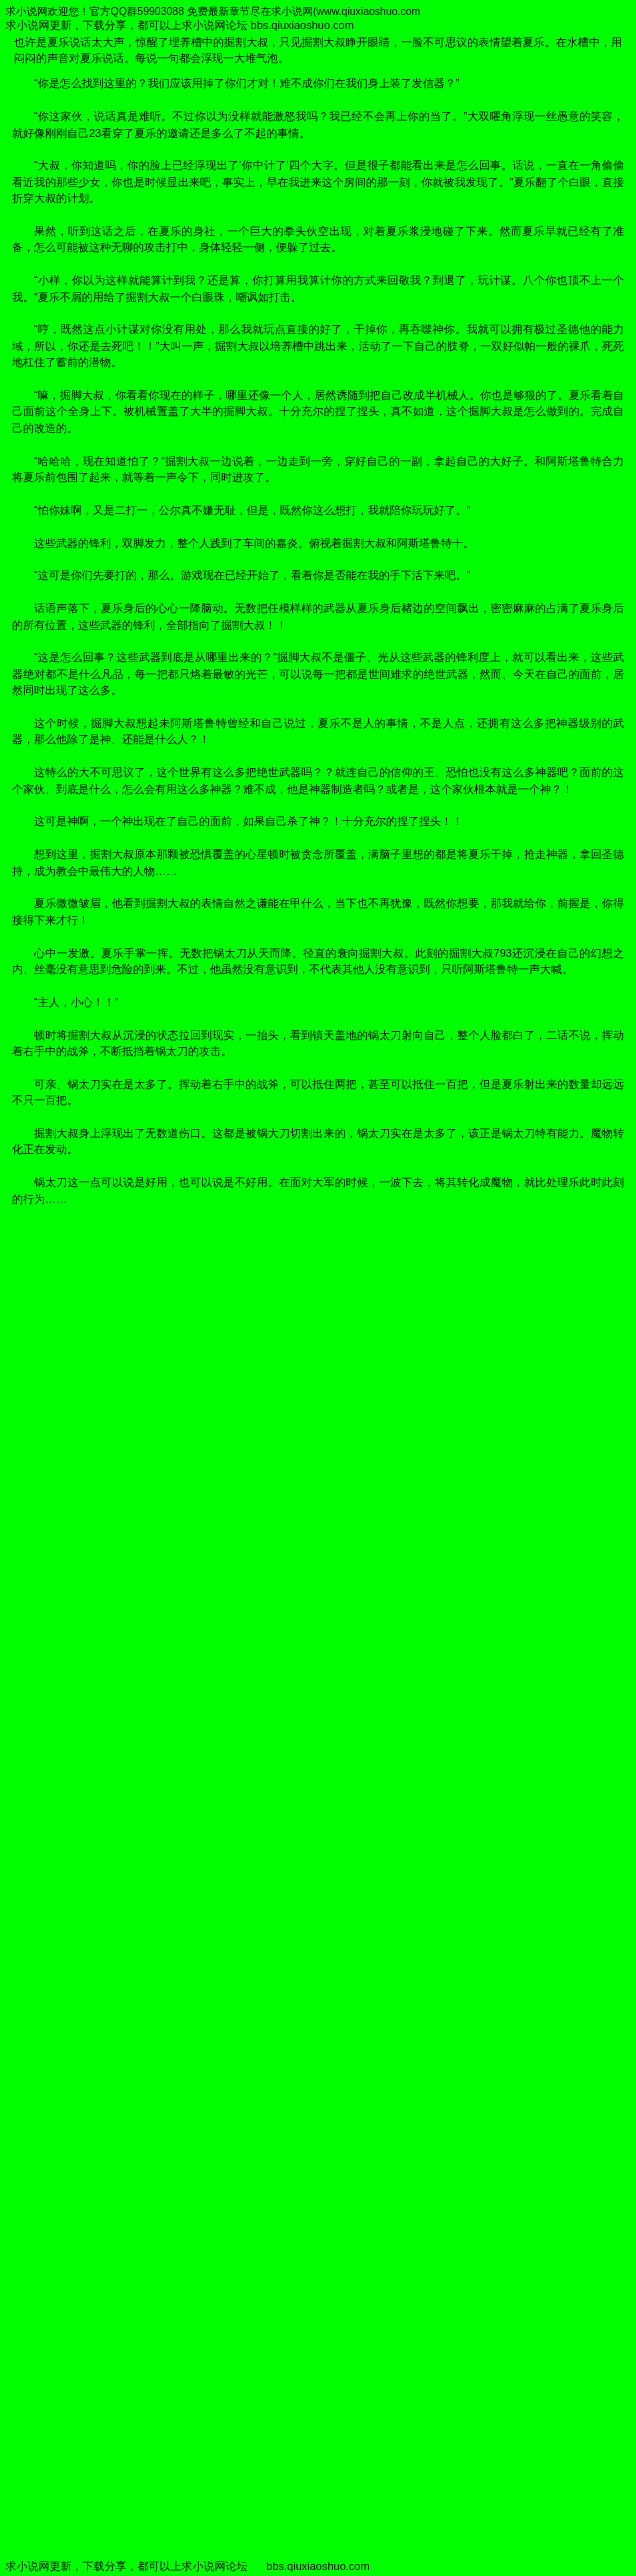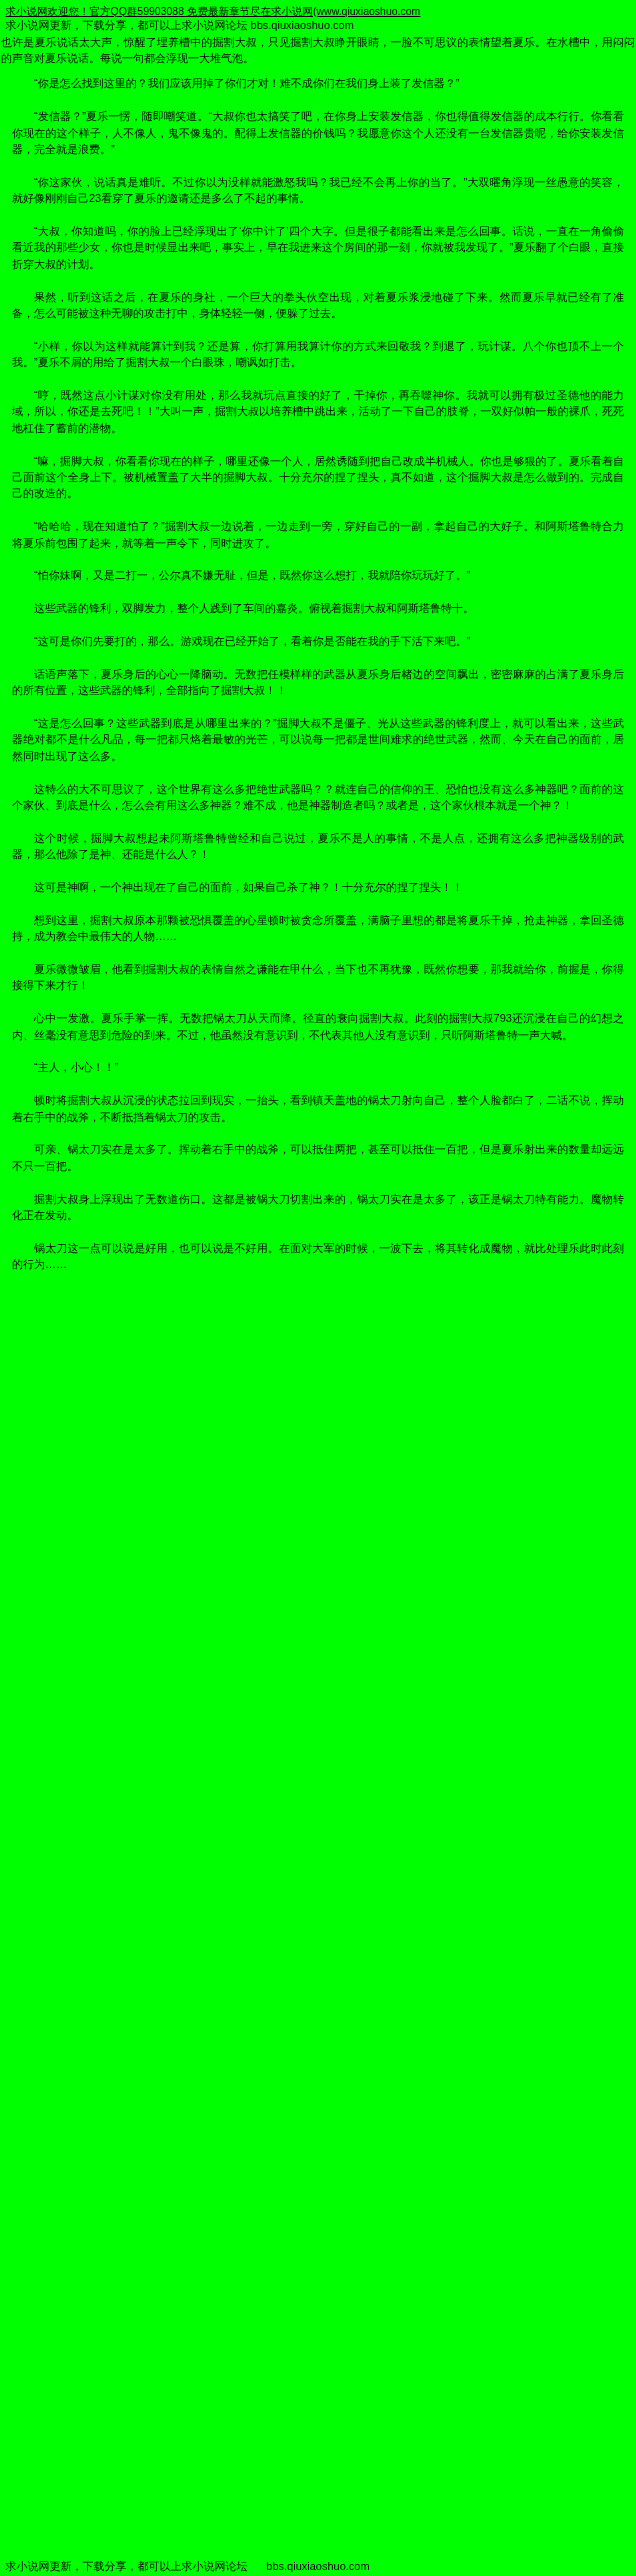--- a/index.html
+++ b/index.html
@@ -20,33 +20,32 @@
     padding: 0;
     position: relative;
   }
   .top-banner {
     font-size: 10.5px;
     line-height: 14.5px;
     padding: 3.6px 5.5px 0 5.5px;
     color: #000;
     white-space: nowrap;
     overflow: hidden;
-    text-decoration: underline;
   }
   .head-line {
     font-size: 11px;
     line-height: 15.5px;
     padding: 0 5.5px;
     white-space: nowrap;
     overflow: hidden;
   }
   .intro {
     font-size: 11px;
     line-height: 16.4px;
-    padding: 0 1px;
+    padding: 0 14px;
     text-align: justify;
   }
   .body-text {
     padding: 0 12px;
   }
   p.para {
     font-size: 11px;
     line-height: 16.4px;
     margin: 0 0 16.4px 0;
     text-align: justify;
@@ -77,35 +76,34 @@
   <div class="top-banner">求小说网欢迎您！官方QQ群59903088 免费最新章节尽在求小说网(www.qiuxiaoshuo.com</div>
 
   <div class="head-line">求小说网更新，下载分享，都可以上求小说网论坛  bbs.qiuxiaoshuo.com</div>
 
   <div class="intro">也许是夏乐说话太大声，惊醒了埋养槽中的掘割大叔，只见掘割大叔睁开眼睛，一脸不可思议的表情望着夏乐。在水槽中，用闷闷的声音对夏乐说话。每说一句都会浮现一大堆气泡。</div>
 
   <div class="spacer-md"></div>
 
   <div class="body-text">
     <p class="para">“你是怎么找到这里的？我们应该用掉了你们才对！难不成你们在我们身上装了发信器？”</p>
-    <p class="para">“发信器？”夏乐一愣，随即嘲笑道。“大叔你也太搞笑了吧，在你身上安装发信器，你也得值得发信器的成本行行。你看看你现在的这个样子，人不像人，鬼不像鬼的。配得上发信器的价钱吗？我愿意你这个人还没有一台发信器贵呢，给你安装发信器，完全就是浪费。”</p>
     <p class="para">“你这家伙，说话真是难听。不过你以为没样就能激怒我吗？我已经不会再上你的当了。”大双曜角浮现一丝愚意的笑容，就好像刚刚自己23看穿了夏乐的邀请还是多么了不起的事情。</p>
     <p class="para">“大叔，你知道吗，你的脸上已经浮现出了‘你中计了’四个大字。但是很子都能看出来是怎么回事。话说，一直在一角偷偷看近我的那些少女，你也是时候显出来吧，事实上，早在我进来这个房间的那一刻，你就被我发现了。”夏乐翻了个白眼，直接折穿大叔的计划。</p>
     <p class="para">果然，听到这话之后，在夏乐的身社，一个巨大的拳头伙空出现，对着夏乐浆浸地碰了下来。然而夏乐早就已经有了准备，怎么可能被这种无聊的攻击打中，身体轻轻一侧，便躲了过去。</p>
     <p class="para">“小样，你以为这样就能算计到我？还是算，你打算用我算计你的方式来回敬我？到退了，玩计谋。八个你也顶不上一个我。”夏乐不屑的用给了掘割大叔一个白眼珠，嘲讽如打击。</p>
     <p class="para">“哼，既然这点小计谋对你没有用处，那么我就玩点直接的好了，干掉你，再吞噬神你。我就可以拥有极过圣德他的能力域，所以，你还是去死吧！！”大叫一声，掘割大叔以培养槽中跳出来，活动了一下自己的肢脊，一双好似帕一般的裸爪，死死地杠住了蓄前的潜物。</p>
     <p class="para">“嘛，掘脚大叔，你看看你现在的样子，哪里还像一个人，居然诱随到把自己改成半机械人。你也是够狠的了。夏乐看着自己面前这个全身上下。被机械置盖了大半的掘脚大叔。十分充尔的捏了捏头，真不如道，这个掘脚大叔是怎么做到的。完成自己的改造的。</p>
     <p class="para">“哈哈哈，现在知道怕了？”掘割大叔一边说着，一边走到一旁，穿好自己的一副，拿起自己的大好子。和阿斯塔鲁特合力将夏乐前包围了起来，就等着一声令下，同时进攻了。</p>
     <p class="para">“怕你妹啊，又是二打一，公尔真不嫌无耻，但是，既然你这么想打，我就陪你玩玩好了。”</p>
     <p class="para">这些武器的锋利，双脚发力，整个人践到了车间的嘉炎。俯视着掘割大叔和阿斯塔鲁特十。</p>
     <p class="para">“这可是你们先要打的，那么。游戏现在已经开始了，看着你是否能在我的手下活下来吧。”</p>
     <p class="para">话语声落下，夏乐身后的心心一降脑动。无数把任模样样的武器从夏乐身后楮边的空间飘出，密密麻麻的占满了夏乐身后的所有位置，这些武器的锋利，全部指向了掘割大叔！！</p>
     <p class="para">“这是怎么回事？这些武器到底是从哪里出来的？”掘脚大叔不是僵子、光从这些武器的锋利度上，就可以看出来，这些武器绝对都不是什么凡品，每一把都只烙着最敏的光芒，可以说每一把都是世间难求的绝世武器，然而、今天在自己的面前，居然同时出现了这么多。</p>
+    <p class="para">这个时候，掘脚大叔想起未阿斯塔鲁特曾经和自己说过，夏乐不是人的事情，不是人点，还拥有这么多把神器级别的武器，那么他除了是神、还能是什么人？！</p>
     <p class="para">这特么的大不可思议了，这个世界有这么多把绝世武器吗？？就连自己的信仰的王、恐怕也没有这么多神器吧？面前的这个家伙、到底是什么，怎么会有用这么多神器？难不成，他是神器制造者吗？或者是，这个家伙根本就是一个神？！</p>
-    <p class="para">这个时候，掘脚大叔想起未阿斯塔鲁特曾经和自己说过，夏乐不是人的事情，不是人点，还拥有这么多把神器级别的武器，那么他除了是神、还能是什么人？！</p>
     <p class="para">这可是神啊，一个神出现在了自己的面前，如果自己杀了神？！十分充尔的捏了捏头！！</p>
     <p class="para">想到这里，掘割大叔原本那颗被恐惧覆盖的心星顿时被贪念所覆盖，满脑子里想的都是将夏乐干掉，抢走神器，拿回圣德持，成为教会中最伟大的人物……</p>
     <p class="para">夏乐微微皱眉，他看到掘割大叔的表情自然之谦能在甲什么，当下也不再犹豫，既然你想要，那我就给你，前握是，你得接得下来才行！</p>
     <p class="para">心中一发激。夏乐手掌一挥。无数把锅太刀从天而降。径直的衰向掘割大叔。此刻的掘割大叔793还沉浸在自己的幻想之内、丝毫没有意思到危险的到来。不过，他虽然没有意识到，不代表其他人没有意识到，只听阿斯塔鲁特一声大喊。</p>
     <p class="para">“主人，小心！！”</p>
     <p class="para">顿时将掘割大叔从沉浸的状态拉回到现实，一抬头，看到镇天盖地的锅太刀射向自己，整个人脸都白了，二话不说，挥动着右手中的战斧，不断抵挡着锅太刀的攻击。</p>
     <p class="para">可亲、锅太刀实在是太多了。挥动着右手中的战斧，可以抵住两把，甚至可以抵住一百把，但是夏乐射出来的数量却远远不只一百把。</p>
     <p class="para">掘割大叔身上浮现出了无数道伤口。这都是被锅大刀切割出来的，锅太刀实在是太多了，该正是锅太刀特有能力。魔物转化正在发动。</p>
     <p class="para tight">锅太刀这一点可以说是好用，也可以说是不好用。在面对大军的时候，一波下去，将其转化成魔物，就比处理乐此时此刻的行为……</p>
   </div>

